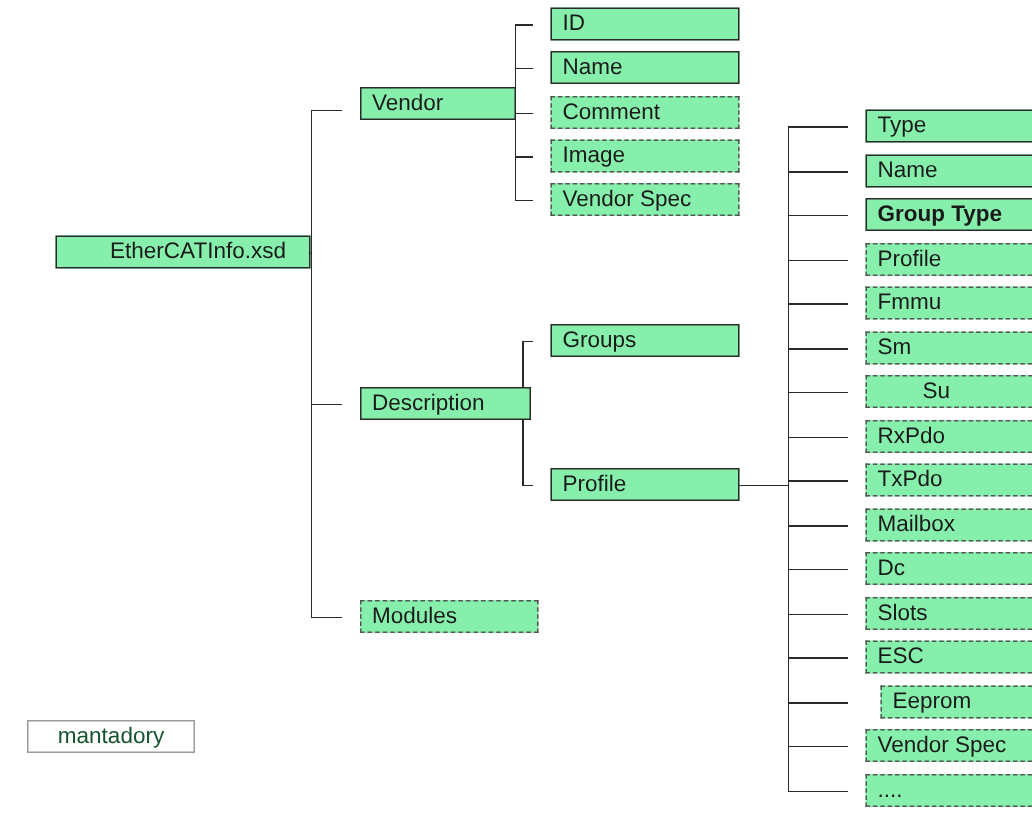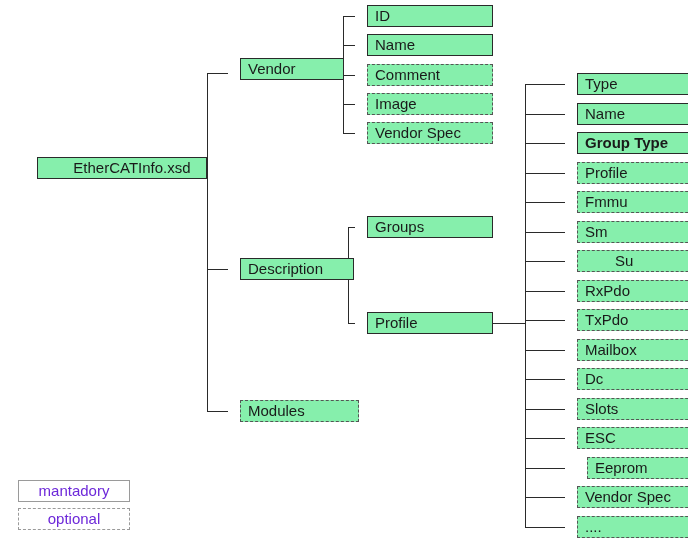--- a/index.html
+++ b/index.html
@@ -21,21 +21,21 @@
     white-space:nowrap;
     overflow:hidden;
     margin-left:12px;
   }
   .solid{border:1px solid #2a2a2a;}
   .dashed{border:1px dashed #555;}
   .legendbox{
     position:absolute;
     height:20px;line-height:20px;
     font-size:15px;
-    color:#6d28d9;
+    color:#14532d;
     text-align:center;
     background:#ffffff;
   }
   .legend-solid{border:1px solid #9a9a9a;}
   .legend-dashed{border:1px dashed #9a9a9a;}
   svg.wires{position:absolute;left:0;top:0;pointer-events:none;}
 </style>
 </head>
 <body>
 
@@ -84,15 +84,14 @@
   <div class="node dashed" style="left:565px;top:309px;width:112px;">TxPdo</div>
   <div class="node dashed" style="left:565px;top:339px;width:112px;">Mailbox</div>
   <div class="node dashed" style="left:565px;top:368px;width:112px;">Dc</div>
   <div class="node dashed" style="left:565px;top:398px;width:112px;">Slots</div>
   <div class="node dashed" style="left:565px;top:427px;width:112px;">ESC</div>
   <div class="node dashed" style="left:575px;top:457px;width:112px;">Eeprom</div>
   <div class="node dashed" style="left:565px;top:486px;width:112px;">Vendor Spec</div>
   <div class="node dashed" style="left:565px;top:516px;width:112px;">....</div>
 
   <div class="legendbox legend-solid" style="left:18px;top:480px;width:110px;">mantadory</div>
-  <div class="legendbox legend-dashed" style="left:18px;top:508px;width:110px;">optional</div>
 
 </div>
 
 </body></html>

